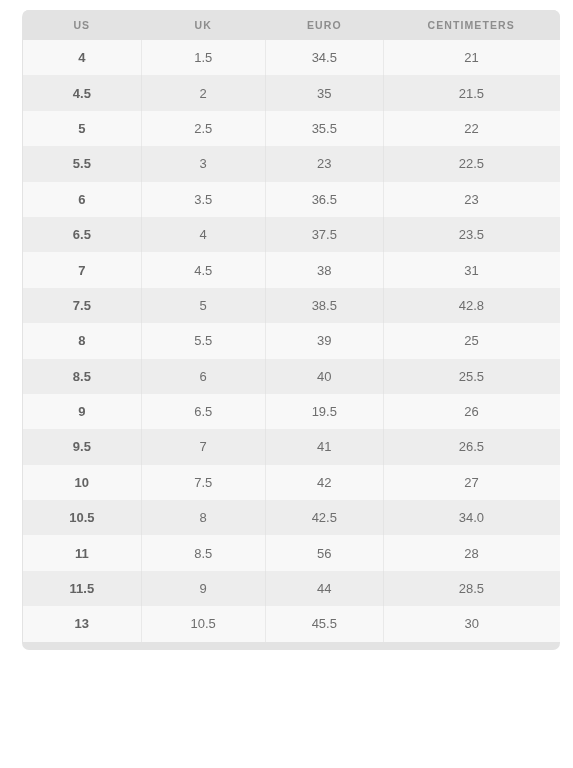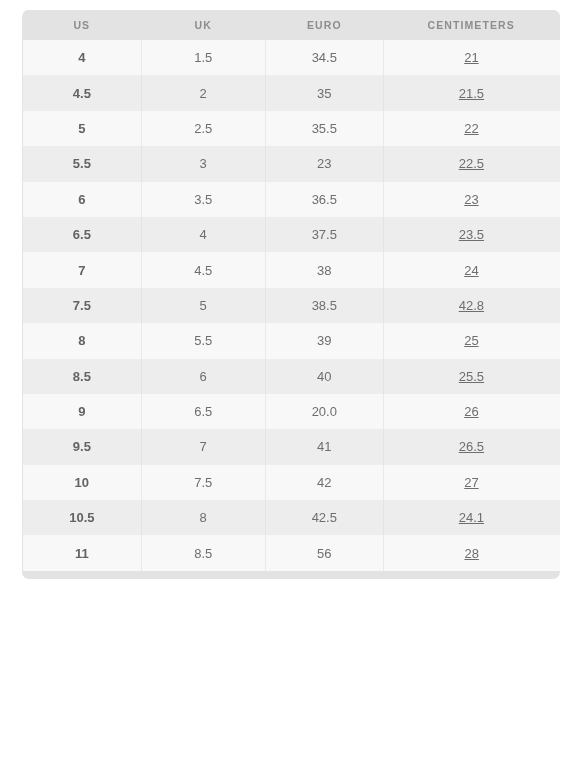--- a/index.html
+++ b/index.html
@@ -51,21 +51,20 @@
     text-align: center;
     vertical-align: middle;
     font-size: 13px;
     color: #6e6e6e;
     padding: 0;
     border-right: 1px solid #e9e9e9;
   }
 
   table.size-table tbody td:last-child {
     border-right: none;
-    text-decoration: underline;
   }
 
   table.size-table tbody tr.row-odd td {
     background: #f8f8f8;
   }
 
   table.size-table tbody tr.row-even td {
     background: #ededed;
   }
 
@@ -146,21 +145,21 @@
           <tr class="row-even">
             <td class="col-us">6.5</td>
             <td class="col-uk">4</td>
             <td class="col-euro">37.5</td>
             <td class="col-cm">23.5</td>
           </tr>
           <tr class="row-odd">
             <td class="col-us">7</td>
             <td class="col-uk">4.5</td>
             <td class="col-euro">38</td>
-            <td class="col-cm">24</td>
+            <td class="col-cm">31</td>
           </tr>
           <tr class="row-even">
             <td class="col-us">7.5</td>
             <td class="col-uk">5</td>
             <td class="col-euro">38.5</td>
             <td class="col-cm">42.8</td>
           </tr>
           <tr class="row-odd">
             <td class="col-us">8</td>
             <td class="col-uk">5.5</td>
@@ -169,43 +168,55 @@
           </tr>
           <tr class="row-even">
             <td class="col-us">8.5</td>
             <td class="col-uk">6</td>
             <td class="col-euro">40</td>
             <td class="col-cm">25.5</td>
           </tr>
           <tr class="row-odd">
             <td class="col-us">9</td>
             <td class="col-uk">6.5</td>
-            <td class="col-euro">20.0</td>
+            <td class="col-euro">19.5</td>
             <td class="col-cm">26</td>
           </tr>
           <tr class="row-even">
             <td class="col-us">9.5</td>
             <td class="col-uk">7</td>
             <td class="col-euro">41</td>
             <td class="col-cm">26.5</td>
           </tr>
           <tr class="row-odd">
             <td class="col-us">10</td>
             <td class="col-uk">7.5</td>
             <td class="col-euro">42</td>
             <td class="col-cm">27</td>
           </tr>
           <tr class="row-even">
             <td class="col-us">10.5</td>
             <td class="col-uk">8</td>
             <td class="col-euro">42.5</td>
-            <td class="col-cm">24.1</td>
+            <td class="col-cm">34.0</td>
           </tr>
           <tr class="row-odd">
             <td class="col-us">11</td>
             <td class="col-uk">8.5</td>
             <td class="col-euro">56</td>
             <td class="col-cm">28</td>
           </tr>
+          <tr class="row-even">
+            <td class="col-us">11.5</td>
+            <td class="col-uk">9</td>
+            <td class="col-euro">44</td>
+            <td class="col-cm">28.5</td>
+          </tr>
+          <tr class="row-odd">
+            <td class="col-us">13</td>
+            <td class="col-uk">10.5</td>
+            <td class="col-euro">45.5</td>
+            <td class="col-cm">30</td>
+          </tr>
         </tbody>
     </table>
   </div>
 </div>
 
 </body></html>

